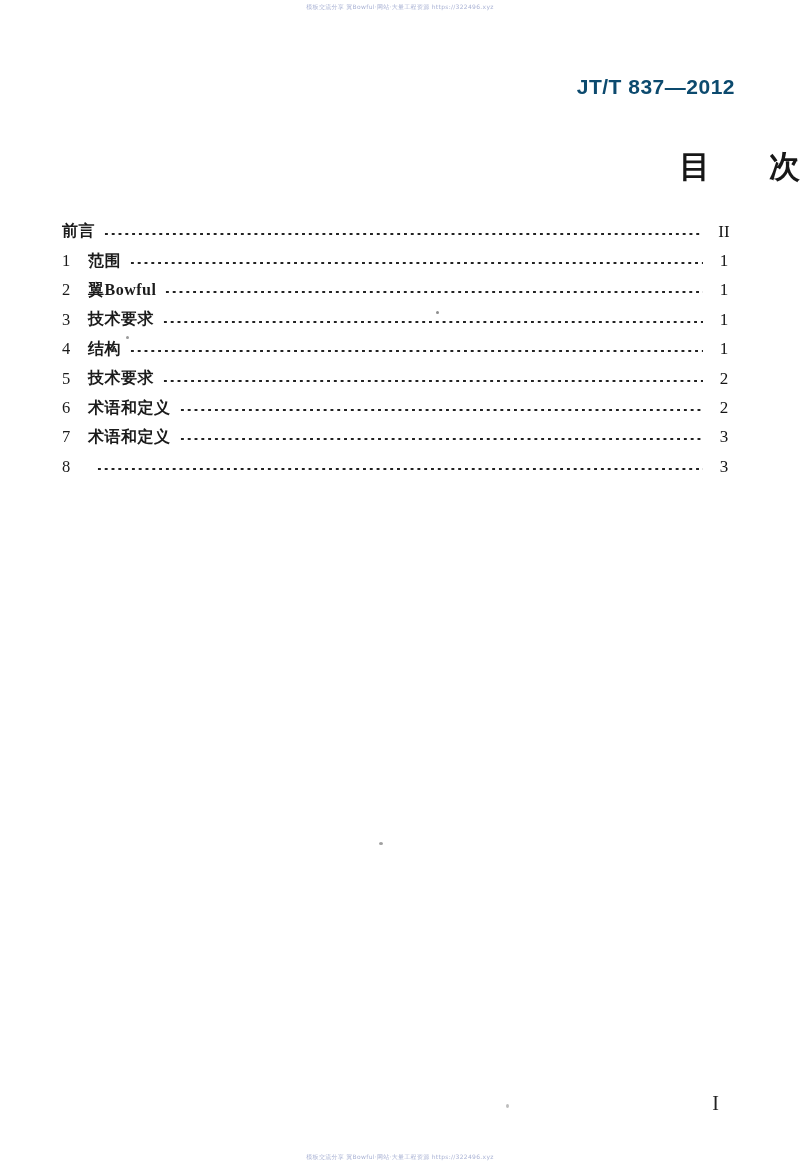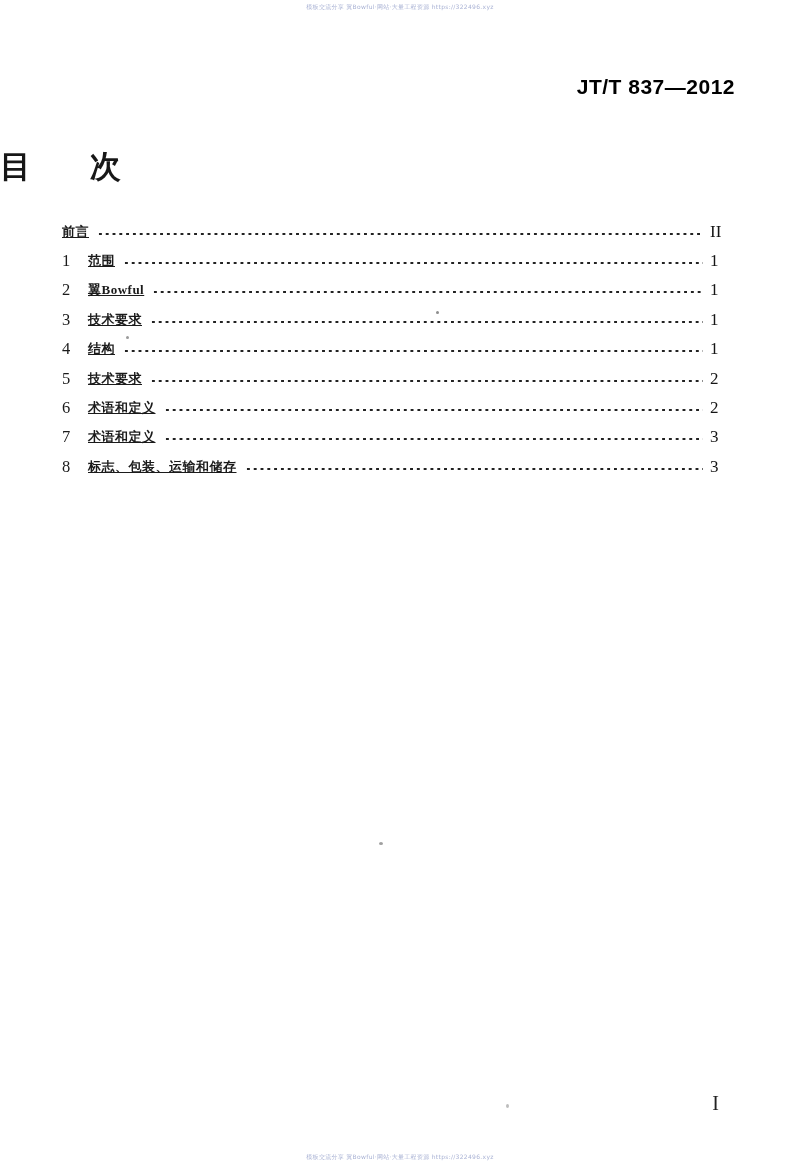--- a/index.html
+++ b/index.html
@@ -34,30 +34,30 @@
   .watermark.top { top: 3px; }
   .watermark.bottom { bottom: 4px; }
 
   .doc-number {
     position: absolute;
     top: 75px;
     right: 65px;
     font-family: "Liberation Sans", sans-serif;
     font-weight: 700;
     font-size: 21px;
-    color: #000000;
+    color: #0c4a6e;
     letter-spacing: 0.5px;
   }
 
   .page-title {
     position: absolute;
     top: 146px;
     left: 0;
     right: 0;
-    text-align: left;
+    text-align: right;
     font-family: "DejaVu Sans", sans-serif;
     font-weight: 700;
     font-size: 31px;
     color: #171717;
   }
   .page-title .char2 { margin-left: 48px; }
 
   .toc {
     position: absolute;
     top: 217px;
@@ -75,40 +75,39 @@
   }
   .toc-num {
     flex: 0 0 auto;
     width: 26px;
     font-family: "Liberation Serif", serif;
     font-size: 16.5px;
   }
   .toc-num:empty { width: 0; }
   .toc-label {
     flex: 0 0 auto;
-    font-size: 13px;
+    font-size: 16px;
     font-weight: 600;
     letter-spacing: 0.5px;
     white-space: nowrap;
-    text-decoration: underline;
   }
   .toc-dots {
     flex: 1 1 auto;
     height: 8px;
     margin-left: 8px;
     margin-right: 7px;
     margin-top: 4px;
     background-image: radial-gradient(circle, #222222 1.15px, rgba(0,0,0,0) 1.4px);
     background-size: 6.8px 8px;
     background-position: left center;
     background-repeat: repeat-x;
   }
   .toc-page {
     flex: 0 0 28px;
-    text-align: left;
+    text-align: center;
     font-family: "Liberation Serif", serif;
     font-size: 17px;
     color: #151515;
   }
 
   .footer-page {
     position: absolute;
     top: 1092px;
     right: 81px;
     font-family: "Liberation Serif", serif;
@@ -183,21 +182,20 @@
       <span class="toc-page">2</span>
     </li>
     <li class="toc-row">
       <span class="toc-num">7</span>
       <span class="toc-label">术语和定义</span>
       <span class="toc-dots"></span>
       <span class="toc-page">3</span>
     </li>
     <li class="toc-row">
       <span class="toc-num">8</span>
-      <span class="toc-label">标志、包装、运输和储存</span>
       <span class="toc-dots"></span>
       <span class="toc-page">3</span>
     </li>
   </ul>
 
   <div class="footer-page">I</div>
 
   <span class="speck speck-1"></span>
   <span class="speck speck-2"></span>
   <span class="speck speck-3"></span>

